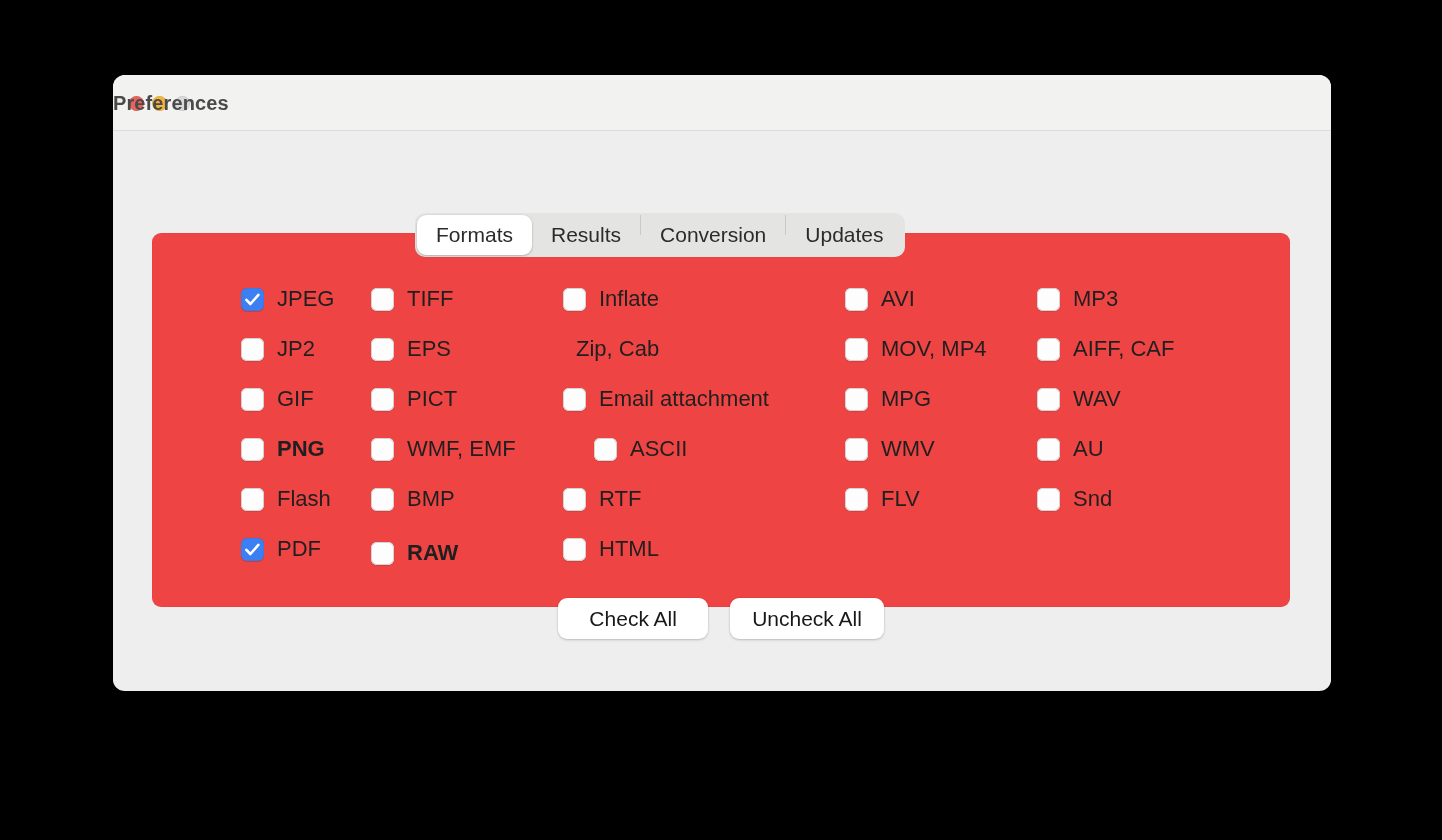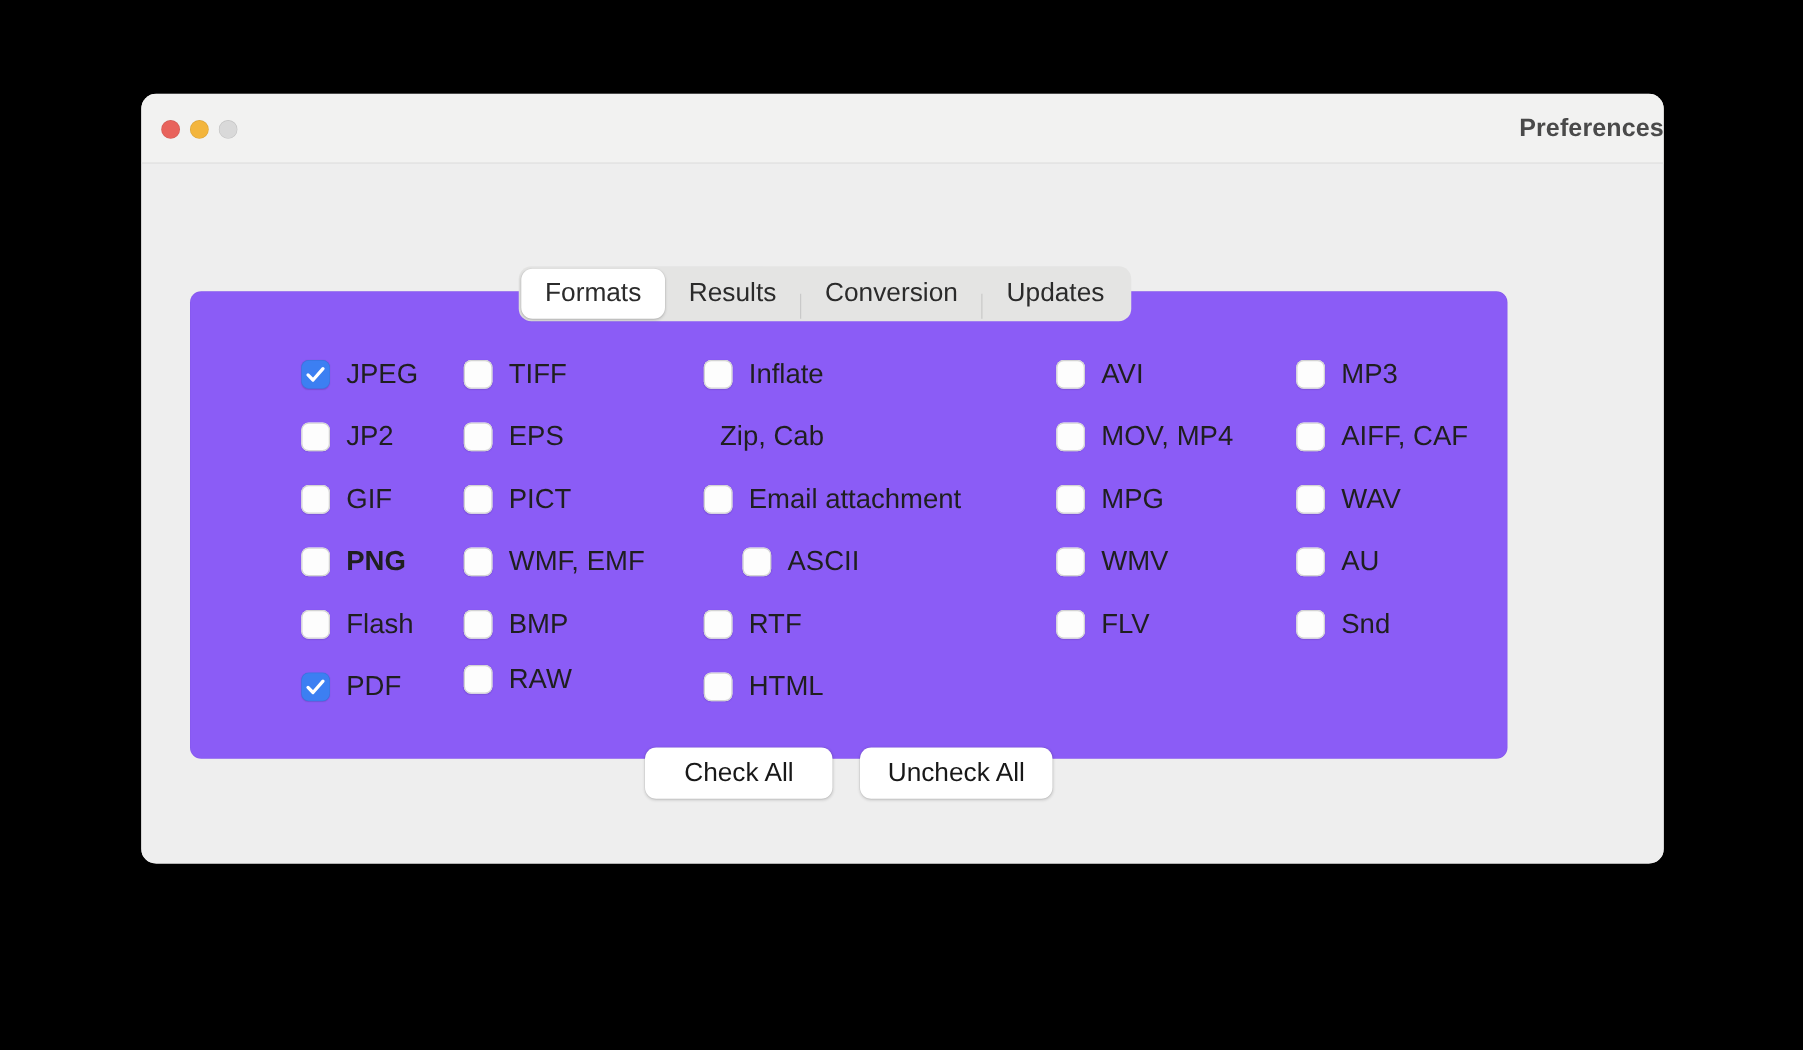--- a/index.html
+++ b/index.html
@@ -59,21 +59,21 @@
   }
   .light.close    { background: #E8635C; box-shadow: inset 0 0 0 0.5px rgba(0,0,0,0.10); }
   .light.minimize { background: #F3B53C; box-shadow: inset 0 0 0 0.5px rgba(0,0,0,0.10); }
   .light.zoom     { background: #D9D9D9; box-shadow: inset 0 0 0 0.5px rgba(0,0,0,0.10); }
 
   .window-title {
     position: absolute;
     left: 0; right: 0; top: 0;
     height: 56px;
     line-height: 56px;
-    text-align: right;
+    text-align: left;
     font-size: 20px;
     font-weight: bold;
     color: #4A4A4A;
     letter-spacing: 0.1px;
   }
 
   
   .window-body {
     position: relative;
     height: 559px;
@@ -82,21 +82,21 @@
 
   
   .tabbar {
     position: absolute;
     left: 302px;
     top: 82px;
     height: 44px;
     background: #E4E4E3;
     border-radius: 10px;
     display: flex;
-    align-items: flex-end;
+    align-items: flex-start;
     padding: 2px;
     z-index: 5;
   }
 
   .tab {
     position: relative;
     height: 40px;
     line-height: 40px;
     padding: 0 19px;
     font-size: 21px;
@@ -116,23 +116,23 @@
     height: 20px;
     background: #C9C9C9;
     flex: 0 0 1px;
   }
 
   
   .panel {
     position: absolute;
     left: 39px;
     top: 102px;
-    width: 1054px;
+    width: 1138px;
     height: 374px;
-    background: #8b5cf6;
+    background: #ef4444;
     border-radius: 9px;
     box-shadow: inset 0 0 0 0.5px rgba(0,0,0,0.045);
   }
 
   
   .grid {
     position: absolute;
     left: 0; top: 0;
     width: 100%;
     height: 100%;
@@ -275,21 +275,21 @@
               <span class="cb-label">PICT</span>
             </div>
             <div class="cb-item" style="left: 219px; top: 203px;">
               <span class="cb-box"></span>
               <span class="cb-label">WMF, EMF</span>
             </div>
             <div class="cb-item" style="left: 219px; top: 253px;">
               <span class="cb-box"></span>
               <span class="cb-label">BMP</span>
             </div>
-            <div class="cb-item" style="left: 219px; top: 297px;">
+            <div class="cb-item" style="left: 219px; top: 307px; font-weight: bold;">
               <span class="cb-box"></span>
               <span class="cb-label">RAW</span>
             </div>
             <div class="cb-item" style="left: 411px; top: 53px;">
               <span class="cb-box"></span>
               <span class="cb-label">Inflate</span>
             </div>
             <div class="cb-item" style="left: 411px; top: 103px; flex-direction: column;">
               <span class="cb-box"></span>
               <span class="cb-label">Zip, Cab</span>

